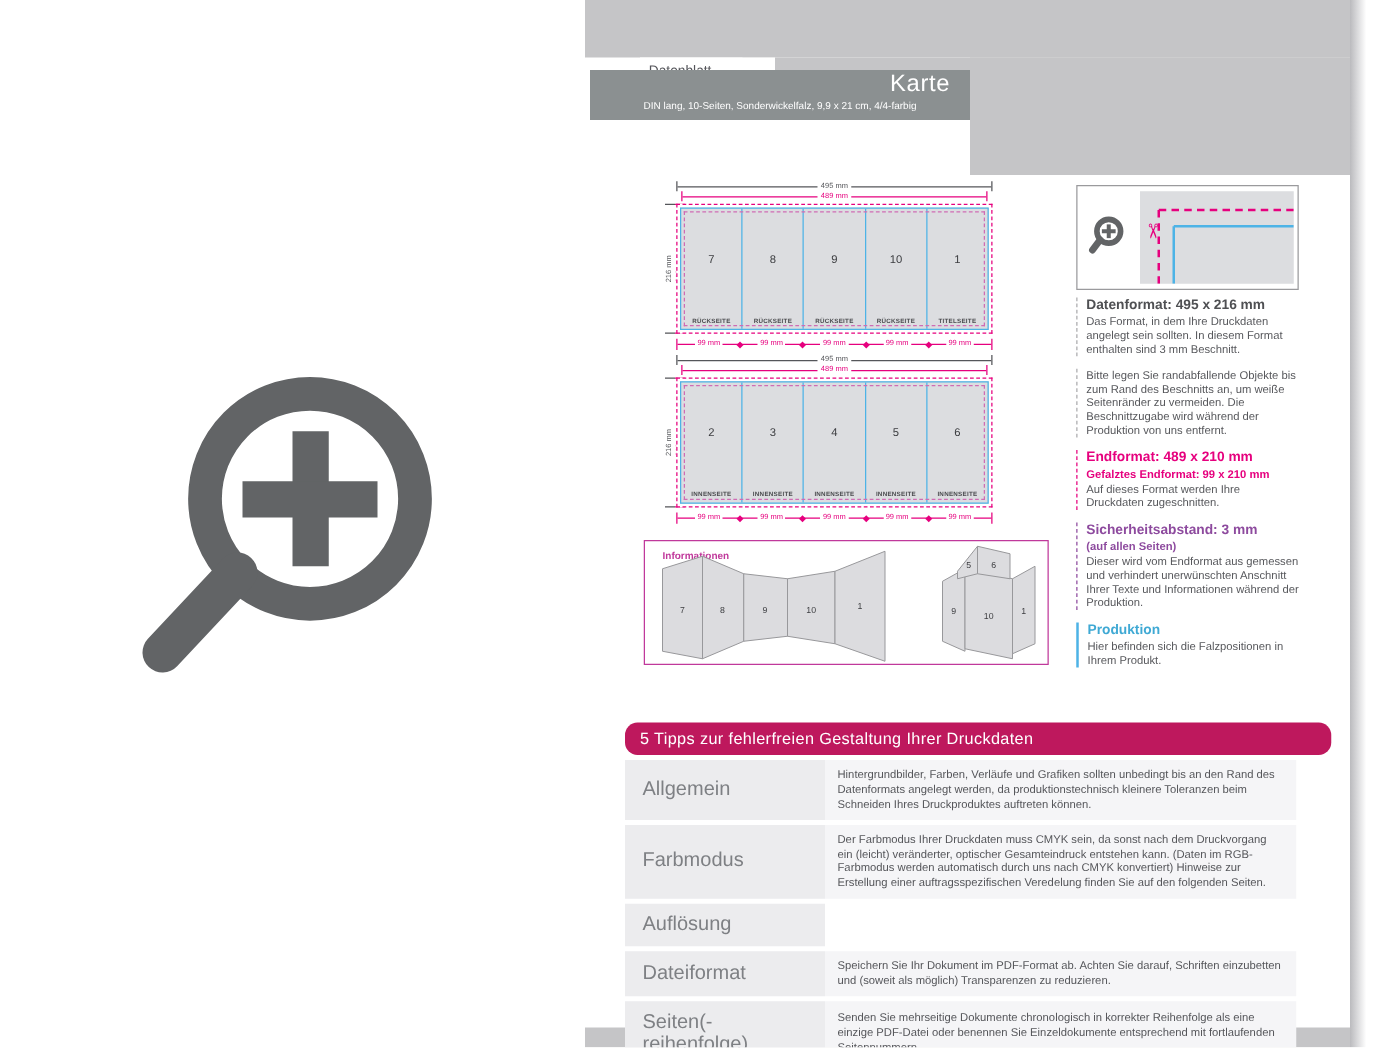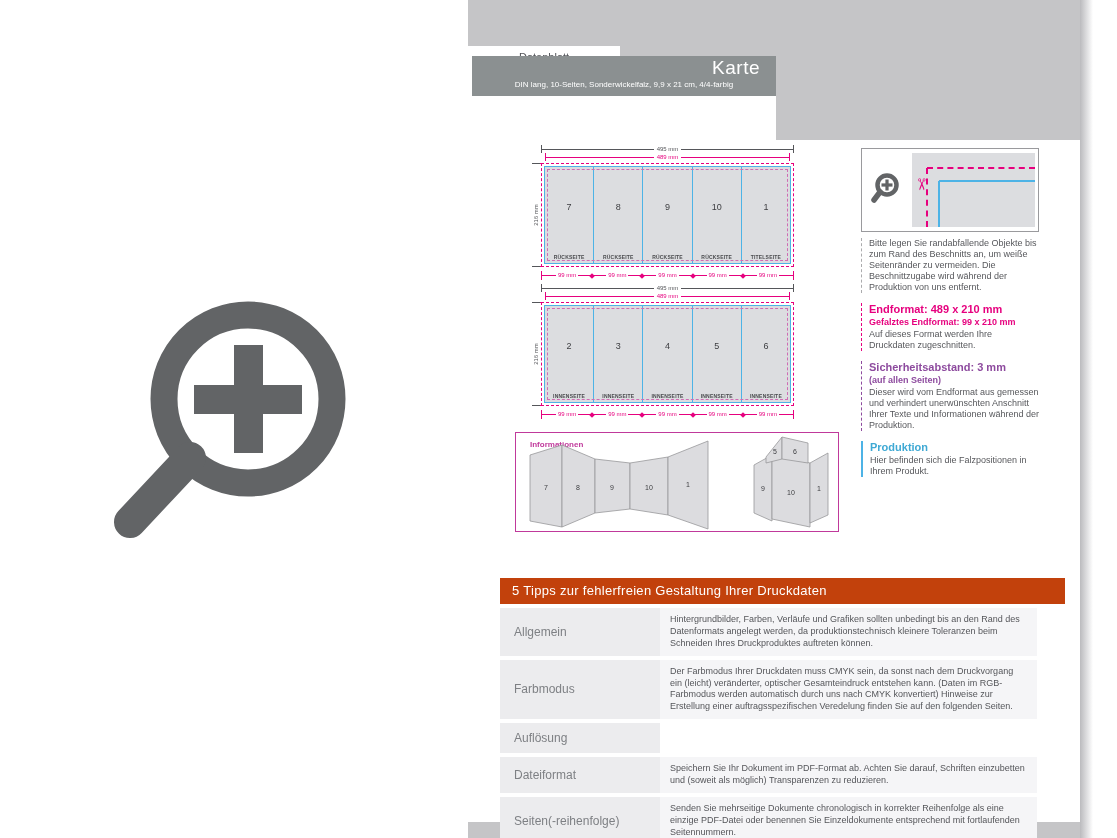--- a/index.html
+++ b/index.html
@@ -88,26 +88,26 @@
   .sec-datenformat h3 { color:#4f5053; }
   .sec-note { border-left:1px dashed #ababad; }
   .sec-endformat { border-left:1px dashed #e6007e; }
   .sec-endformat h3, .sec-endformat h4 { color:#e6007e; }
   .sec-sicherheit { border-left:1px dashed #8d4a9e; }
   .sec-sicherheit h3, .sec-sicherheit h4 { color:#8d4a9e; }
   .sec-falz { border-left:2px solid #4db3e6; }
   .sec-falz h3 { color:#3fa9d4; }
 
   
-  .tipsbar { position:absolute; left:500px; top:578px; width:565px; height:26px; background:#c2410c;
+  .tipsbar { position:absolute; left:500px; top:578px; width:565px; height:26px; background:#be185d;
              color:#fff; font-size:13px; font-weight:300; line-height:26px; padding-left:12px;
-             letter-spacing:.3px; }
+             letter-spacing:.3px;border-radius:10px; }
   .tipsrows { position:absolute; left:500px; top:608px; width:537px; }
   .tip-row { display:flex; margin-bottom:4px; }
-  .tip-label { width:160px; background:#ececee; color:#7e8084; font-size:12px; font-weight:300;
+  .tip-label { width:160px; background:#ececee; color:#7e8084; font-size:16px; font-weight:300;
                padding:8px 6px 8px 14px; display:flex; align-items:center; }
   .tip-body { flex:1; background:#f5f5f7; color:#55565a; font-size:9px; line-height:1.32;
               padding:6px 10px; display:flex; align-items:center; }
 </style>
 </head>
 <body>
 
 <div class="canvas">
 
   <svg class="big-zoom" width="265" height="280" viewBox="0 0 265 280">
@@ -257,20 +257,24 @@
     <div class="corner">
       <div class="pink-h"></div>
       <div class="pink-v"></div>
       <div class="blue-h"></div>
       <div class="blue-v"></div>
       <div class="scissors">✂</div>
     </div>
   </div>
 
   <div class="infocol">
+    <div class="sec sec-datenformat">
+      <h3>Datenformat: 495 x 216 mm</h3>
+      <p>Das Format, in dem Ihre Druckdaten angelegt sein sollten. In diesem Format enthalten sind 3 mm Beschnitt.</p>
+    </div>
     <div class="sec sec-note">
       <p>Bitte legen Sie randabfallende Objekte bis zum Rand des Beschnitts an, um weiße Seitenränder zu vermeiden. Die Beschnittzugabe wird während der Produktion von uns entfernt.</p>
     </div>
     <div class="sec sec-endformat">
       <h3>Endformat: 489 x 210 mm</h3>
       <h4>Gefalztes Endformat: 99 x 210 mm</h4>
       <p>Auf dieses Format werden Ihre Druckdaten zugeschnitten.</p>
     </div>
     <div class="sec sec-sicherheit">
       <h3>Sicherheitsabstand: 3 mm</h3>

